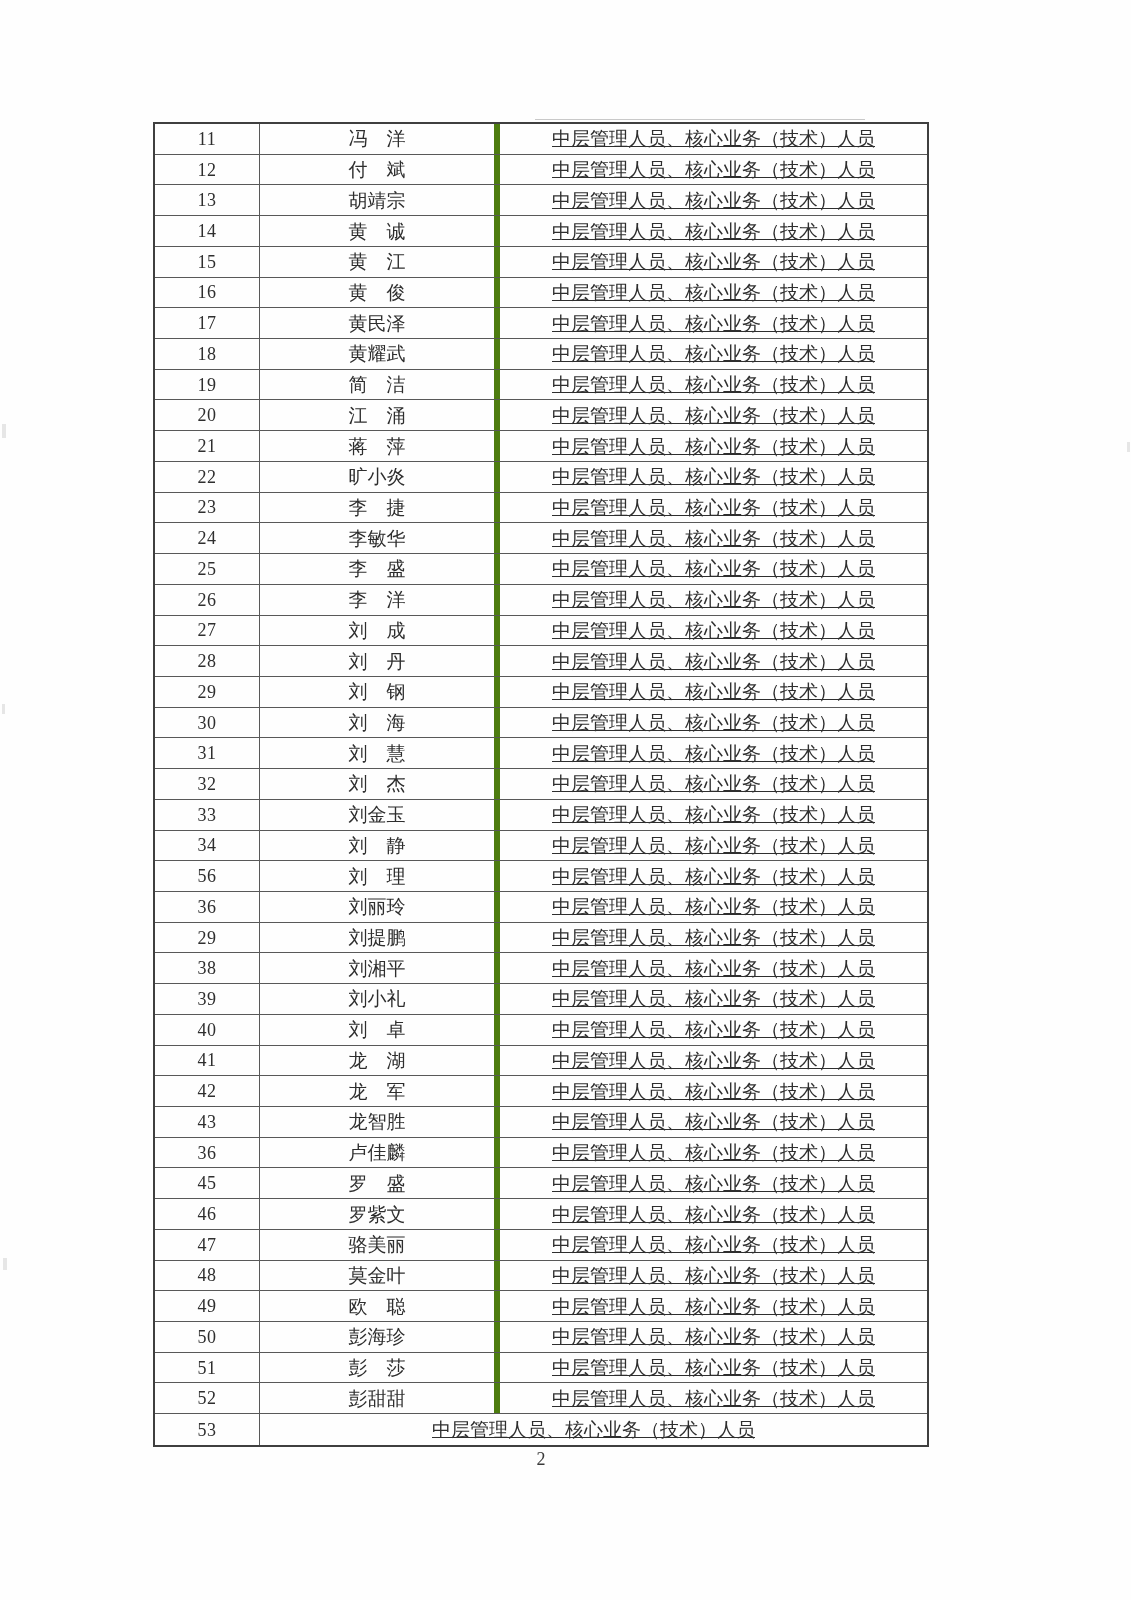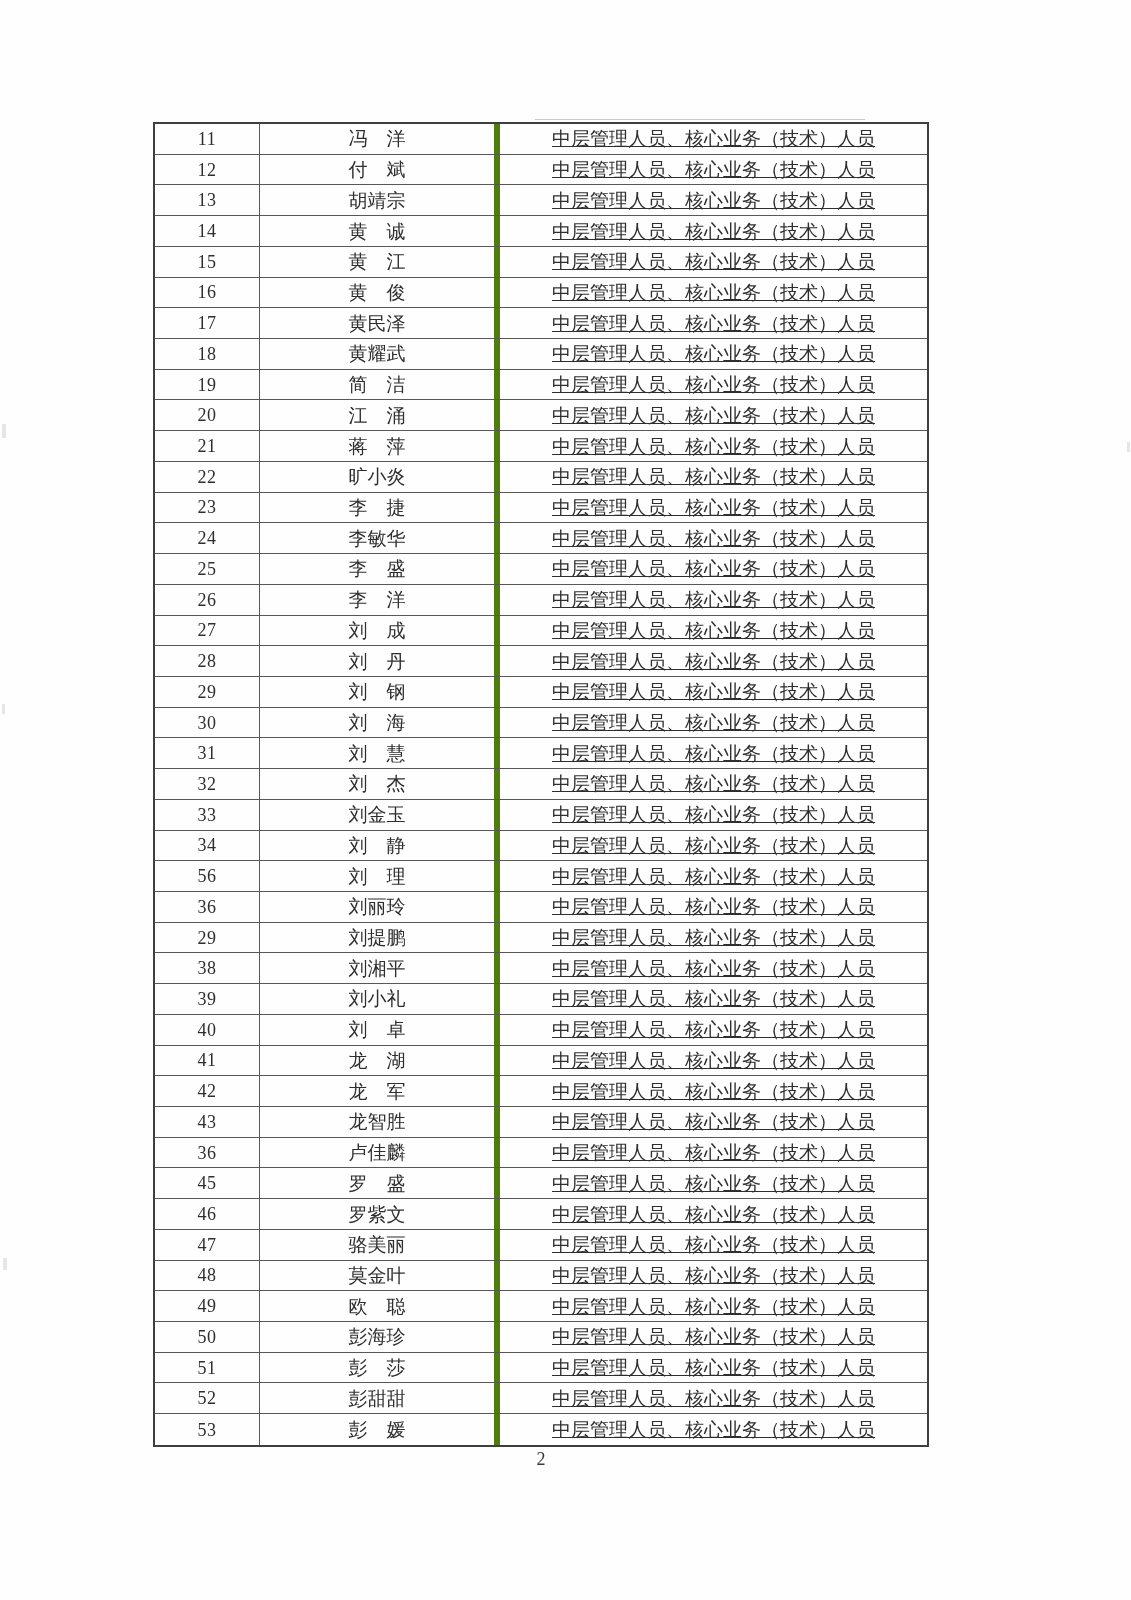--- a/index.html
+++ b/index.html
@@ -299,21 +299,20 @@
         <div class="cell c-name">彭　莎</div>
         <div class="cell c-cat">中层管理人员、核心业务（技术）人员</div>
       </div>
       <div class="row">
         <div class="cell c-no">52</div>
         <div class="cell c-name">彭甜甜</div>
         <div class="cell c-cat">中层管理人员、核心业务（技术）人员</div>
       </div>
       <div class="row">
         <div class="cell c-no">53</div>
-        <div class="cell c-name">彭　媛</div>
         <div class="cell c-cat">中层管理人员、核心业务（技术）人员</div>
       </div>
     </div>
   <div class="footer-pageno">2</div>
   <div class="artifact a1"></div>
   <div class="artifact a2"></div>
   <div class="artifact a3"></div>
   <div class="artifact a4"></div>
 </div>
 

